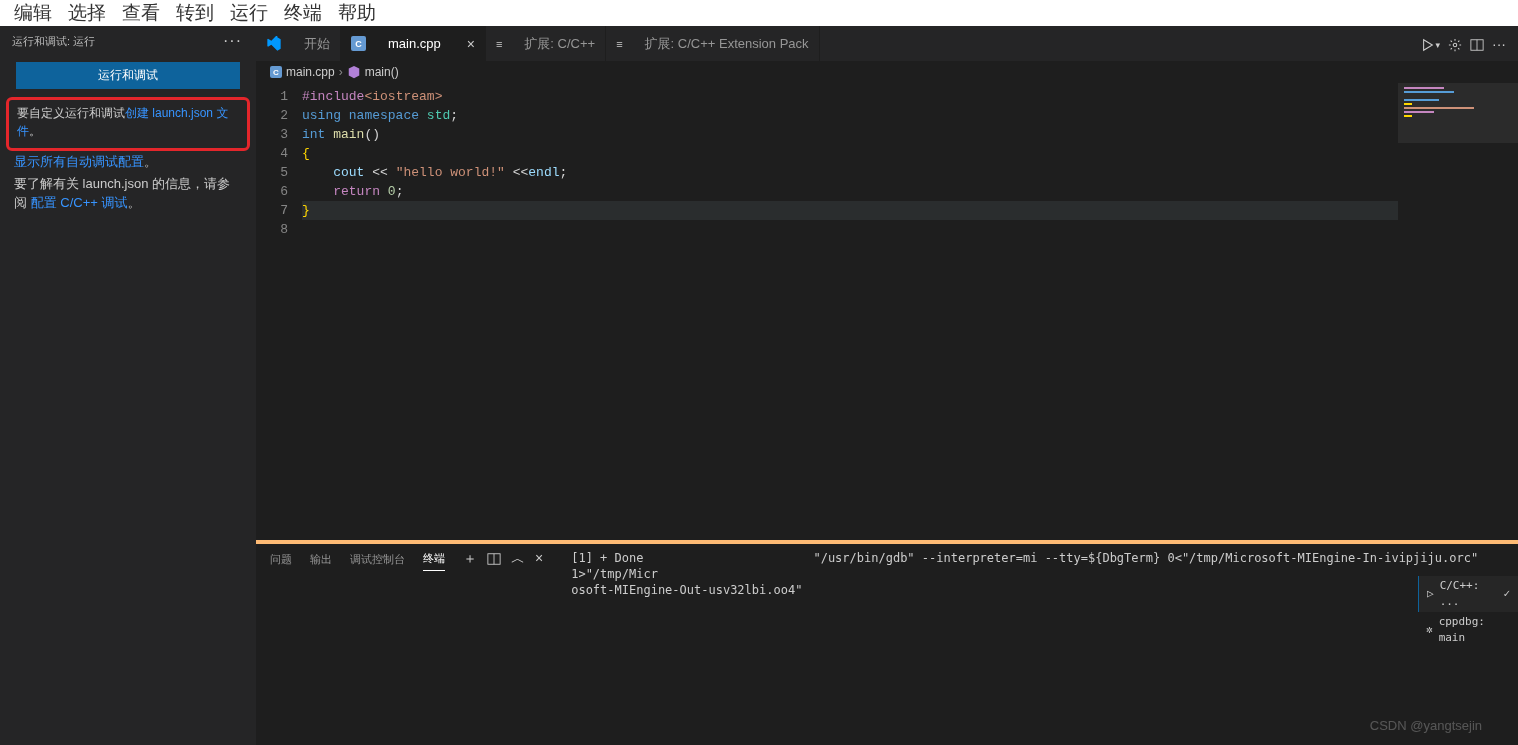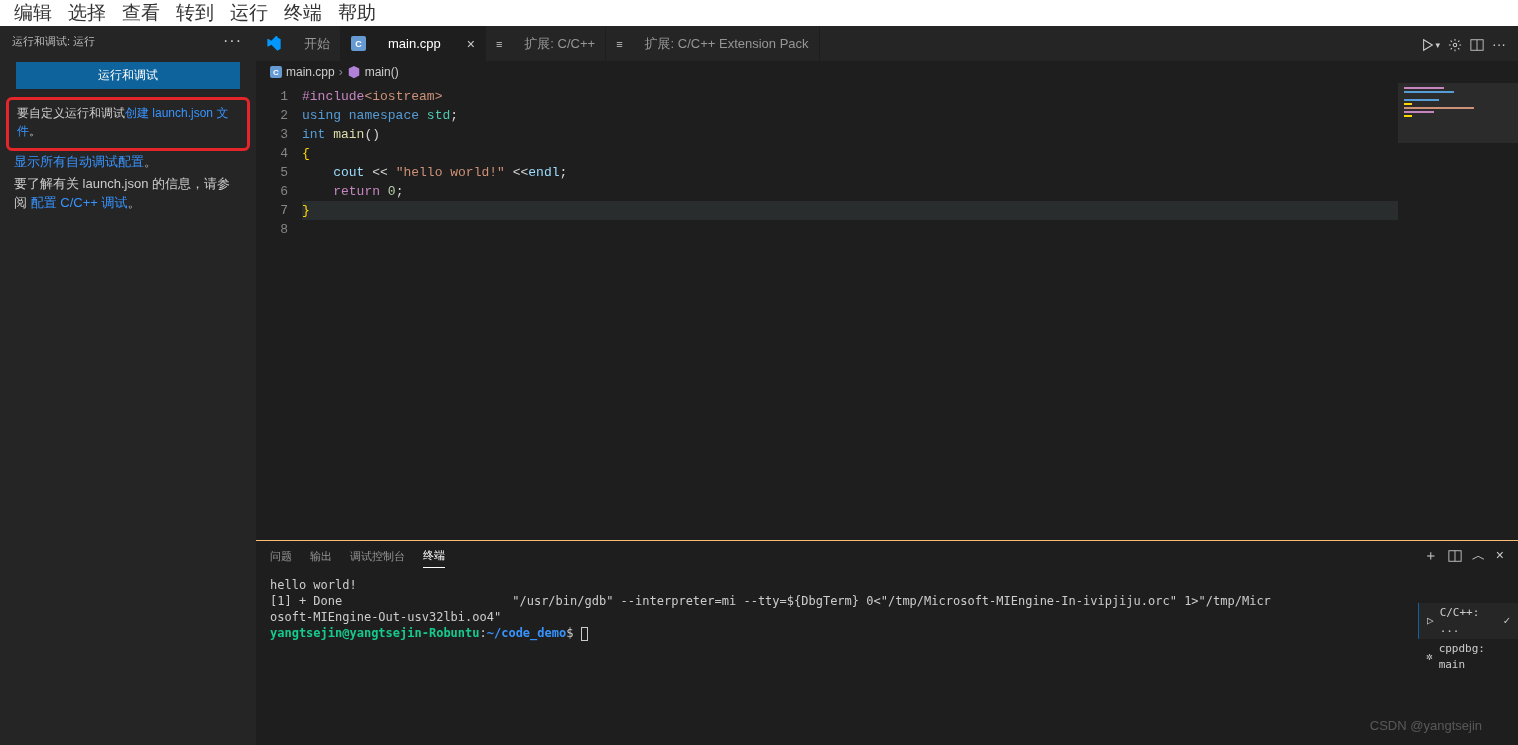--- a/index.html
+++ b/index.html
@@ -32,21 +32,21 @@
 .k-fn { color: #dcdcaa; }
 .k-type { color: #4ec9b0; }
 .k-str { color: #ce9178; }
 .k-num { color: #b5cea8; }
 .k-var { color: #9cdcfe; }
 .k-gold { color: #ffd700; }
 .k-def { color: #d4d4d4; }
 .minimap { position: absolute; top: 57px; right: 0; width: 120px; height: 140px; background: #1e1e1e; }
 .minimap .mm-sel { position: absolute; top: 0; width: 100%; height: 60px; background: rgba(255,255,255,0.06); }
 .minimap .mm-line { position: absolute; left: 6px; height: 2px; }
-.panel { height: 205px; border-top: 1px solid #fdba74; display: flex; flex-direction: column; background: #1e1e1e; }
+.panel { height: 205px; border-top: 4px solid #fdba74; display: flex; flex-direction: row; background: #1e1e1e; }
 .panel-tabs { height: 30px; display: flex; align-items: center; padding: 0 14px; gap: 18px; font-size: 11px; color: #969696; }
 .panel-tabs span { cursor: pointer; padding: 4px 0; }
 .panel-tabs span.active { color: #fff; border-bottom: 1px solid #fff; }
 .panel-actions { margin-left: auto; display: flex; gap: 10px; color: #ccc; font-size: 14px; }
 .panel-actions span { cursor: pointer; }
 .terminal { flex: 1; padding: 6px 14px; font-family: Consolas, monospace; font-size: 12px; line-height: 16px; color: #ccc; overflow: hidden; position: relative; }
 .term-green { color: #16c98d; font-weight: bold; }
 .term-blue { color: #3794ff; font-weight: bold; }
 .term-cursor { display: inline-block; width: 7px; height: 14px; border: 1px solid #ccc; vertical-align: middle; }
 .term-side { position: absolute; right: 0; top: 32px; width: 100px; font-size: 11px; color: #ccc; }
@@ -179,26 +179,22 @@
           <span>＋</span>
           <span><svg class="icon-svg" viewBox="0 0 16 16">
                 <rect x="1" y="2" width="14" height="12" fill="none" stroke="#ccc"></rect>
                 <line x1="8" y1="2" x2="8" y2="14" stroke="#ccc"></line>
               </svg></span>
           <span>︿</span>
           <span>×</span>
         </div>
       </div>
       <div class="terminal">
-        <div><span>hello world!</span></div>
         <div><span>[1] + Done</span><span style="display:inline-block;width:170px"></span><span>"/usr/bin/gdb" --interpreter=mi --tty=${DbgTerm} 0&lt;"/tmp/Microsoft-MIEngine-In-ivipjiju.orc" 1&gt;"/tmp/Micr</span></div>
         <div><span>osoft-MIEngine-Out-usv32lbi.oo4"</span></div>
-        <div>
-          <span class="term-green">yangtsejin@yangtsejin-Robuntu</span><span>:</span><span class="term-blue">~/code_demo</span><span>$</span>&nbsp;<span class="term-cursor"></span>
-        </div>
         <div class="term-side">
           <div class="row active">
             <span>▷</span>
             <span>C/C++: ...</span>
             <span style="margin-left:auto">✓</span>
           </div>
           <div class="row">
             <span>✲</span>
             <span>cppdbg: main</span>
           </div>

